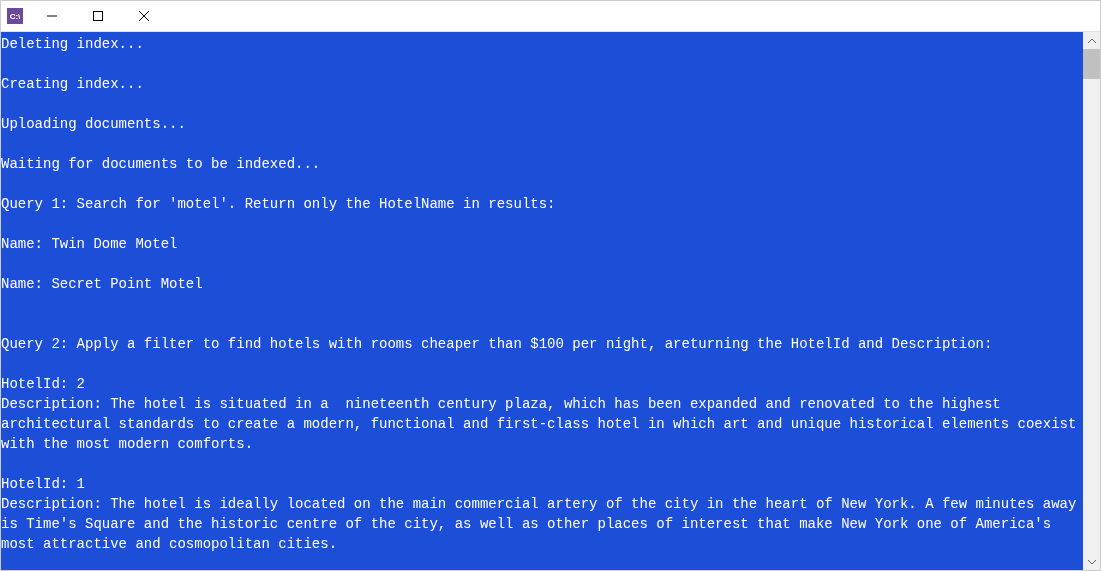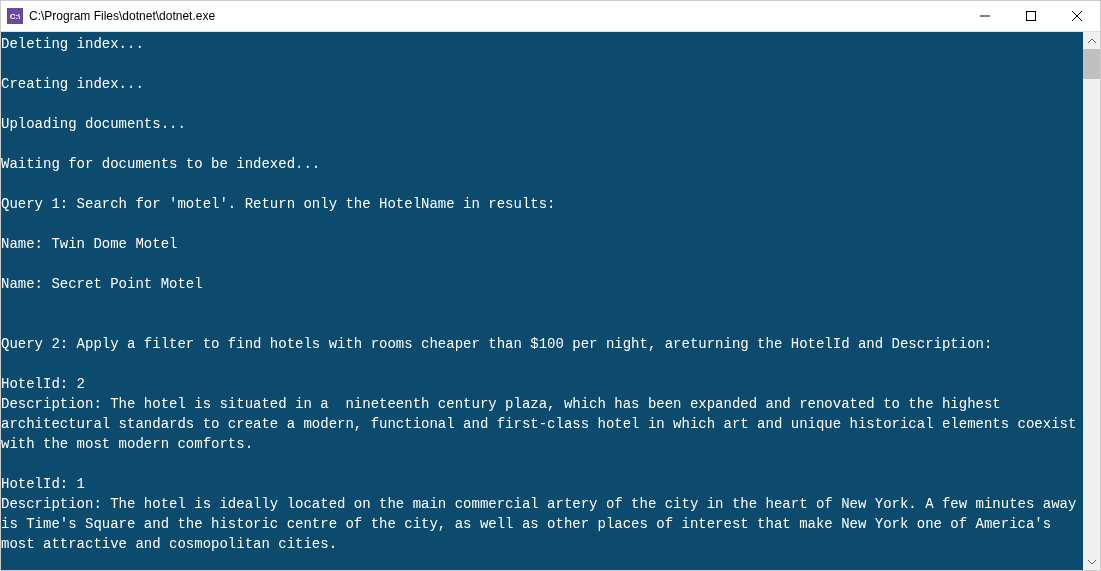--- a/index.html
+++ b/index.html
@@ -59,21 +59,21 @@
       justify-content: center;
       cursor: pointer;
       color: #000;
     }
     .win-btn svg {
       width: 10px;
       height: 10px;
     }
     .console-area {
       flex: 1;
-      background: #0c4a6e;
+      background: #1d4ed8;
       position: relative;
       display: flex;
     }
     .console-content {
       flex: 1;
       color: #ffffff;
       font-family: Consolas, 'Courier New', monospace;
       font-size: 14px;
       line-height: 20px;
       white-space: pre-wrap;
@@ -110,21 +110,20 @@
       height: 30px;
       background: #c0c0c0;
     }
   </style>
 </head>
 <body>
 
 <div class="window">
   <div class="title-bar">
     <div class="app-icon">C:\</div>
-    <div class="title-text">C:\Program Files\dotnet\dotnet.exe</div>
     <div class="window-controls">
       <div class="win-btn">
         <svg viewBox="0 0 10 10">
             <line x1="0" y1="5" x2="10" y2="5" stroke="currentColor" stroke-width="1"></line>
           </svg>
       </div>
       <div class="win-btn">
         <svg viewBox="0 0 10 10">
             <rect x="0.5" y="0.5" width="9" height="9" fill="none" stroke="currentColor" stroke-width="1"></rect>
           </svg>

